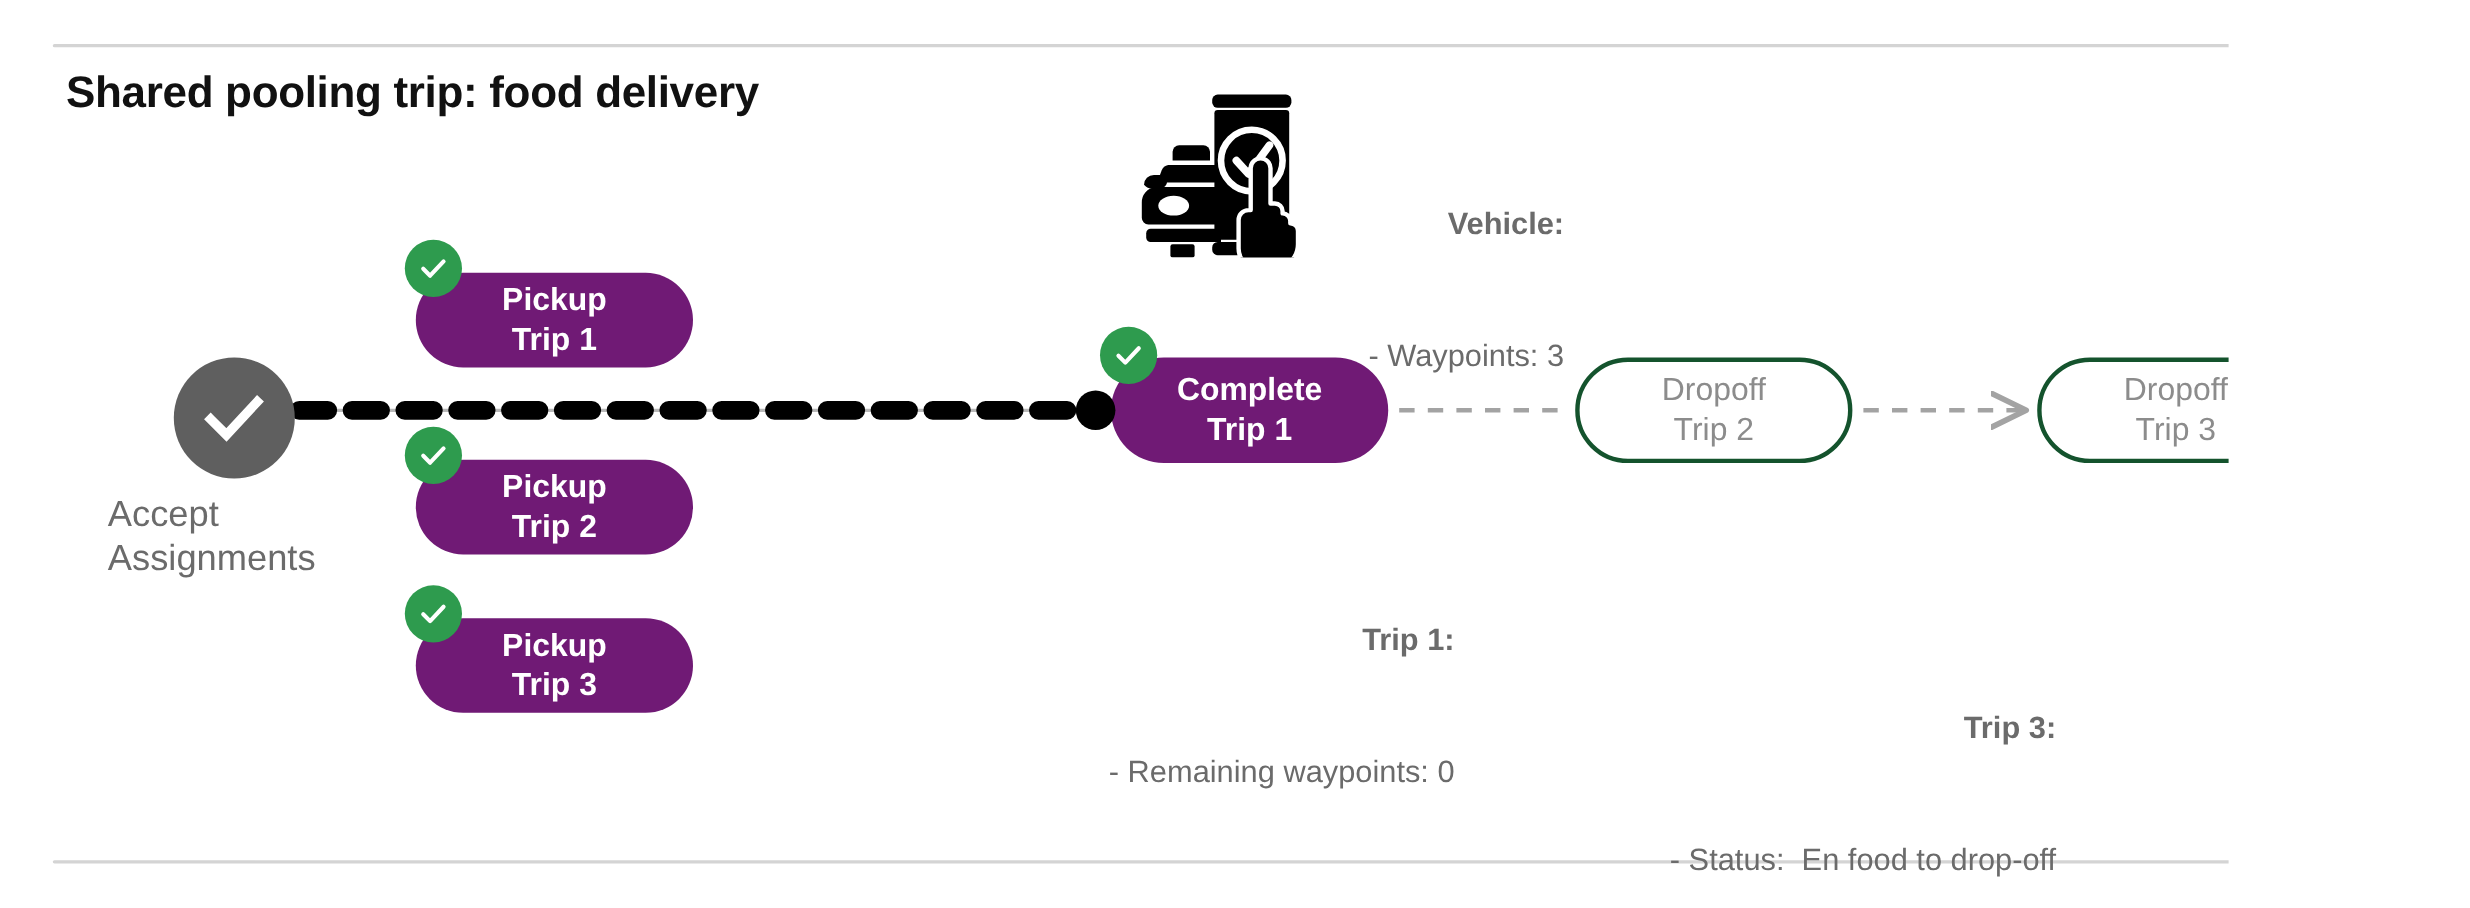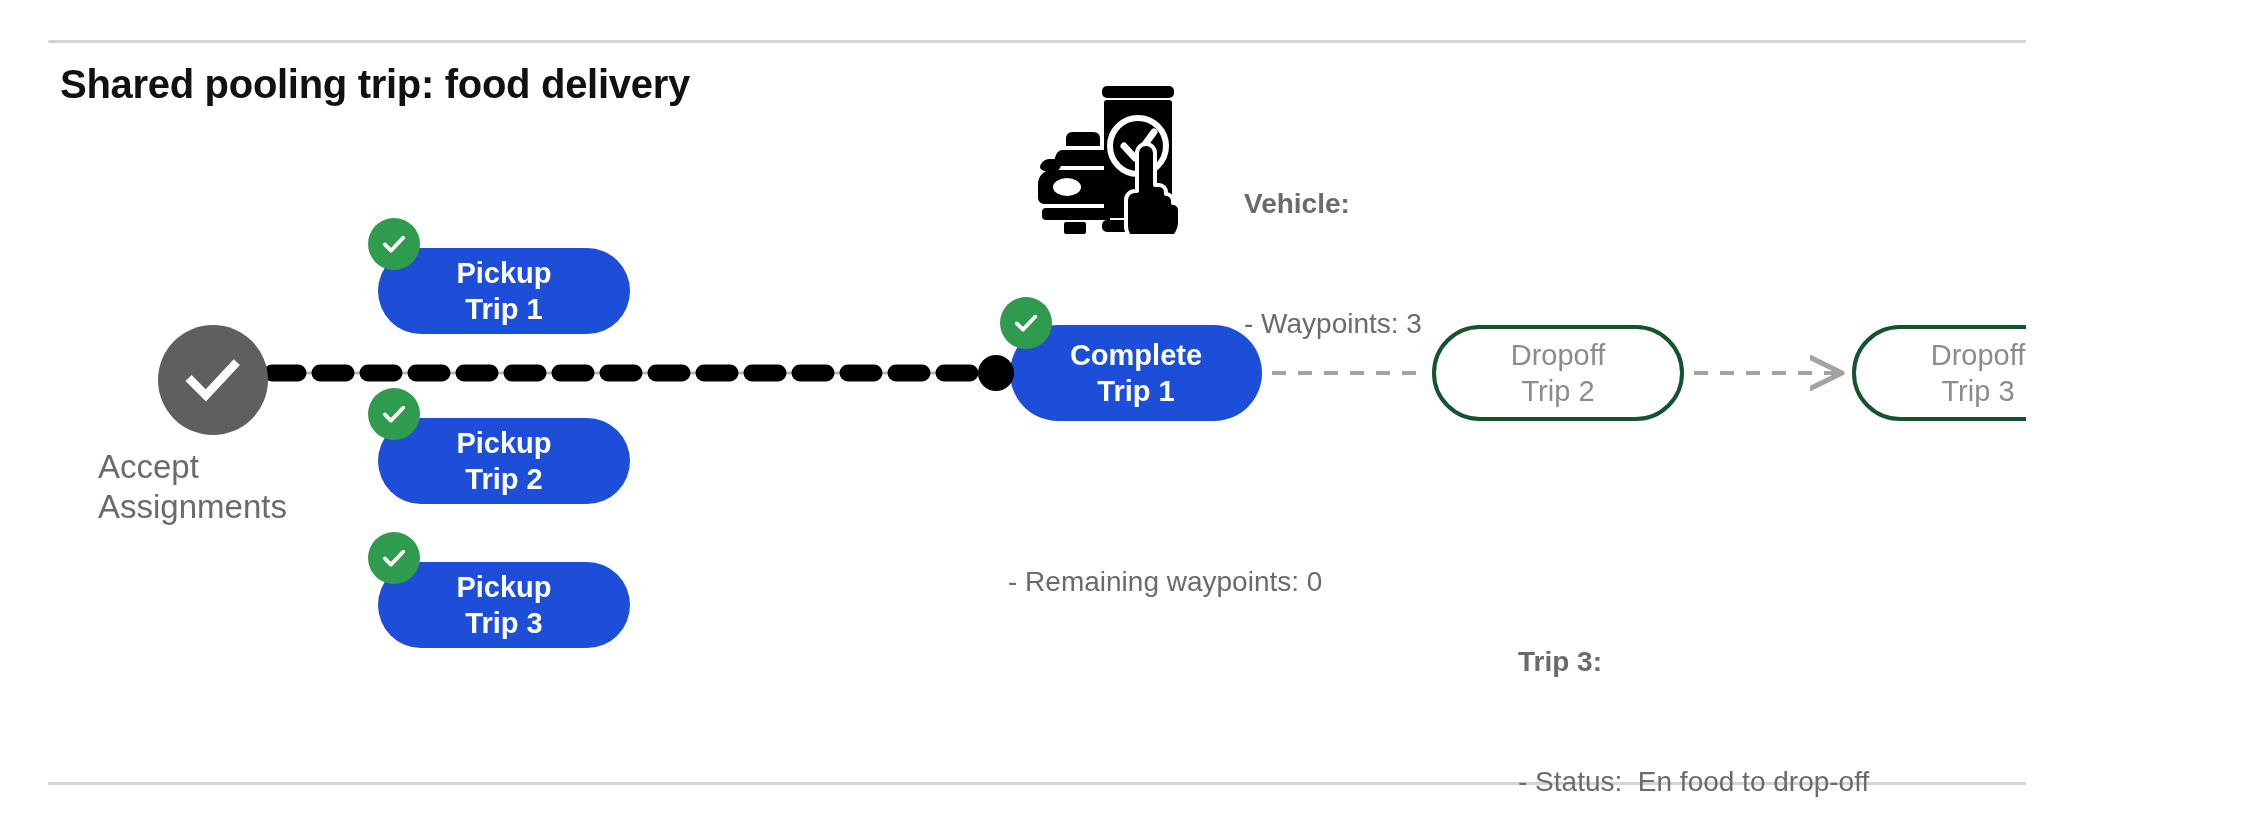--- a/index.html
+++ b/index.html
@@ -87,21 +87,21 @@
     display: flex;
     flex-direction: column;
     align-items: center;
     justify-content: center;
     border-radius: 999px;
     font-size: 29px;
     line-height: 36px;
     text-align: center;
   }
   .pill.filled {
-    background: #1d4ed8;
+    background: #701a75;
     color: #ffffff;
     font-weight: bold;
   }
   .pill.outlined {
     background: #ffffff;
     color: #8c8c8c;
     border: 4px solid #14532d;
   }
   .pill .l1, .pill .l2 { display: block; }
 
@@ -151,20 +151,21 @@
     height: 150px;
   }
 
   
   .info-block {
     position: absolute;
     color: #6b6b6b;
     font-size: 28px;
     line-height: 40px;
     white-space: pre;
+    text-align: right;
   }
   .info-block .hd { font-weight: bold; }
   #info-vehicle { left: 1244px; top: 104px; }
   #info-trip12  { left: 1008px; top: 482px; }
   #info-trip3   { left: 1518px; top: 562px; }
 </style>
 </head>
 <body>
 
 <div id="slide">
@@ -285,20 +286,21 @@
       </g>
     </svg>
   </div>
 
   <div class="info-block" id="info-vehicle">
     <div class="hd">Vehicle:</div>
     <div>- Waypoints: 3</div>
   </div>
 
   <div class="info-block" id="info-trip12">
+    <div class="hd">Trip 1:</div>
     <div>- Remaining waypoints: 0</div>
     
     
     
   </div>
 
   <div class="info-block" id="info-trip3">
     <div class="hd">Trip 3:</div>
     <div>- Status:  En food to drop-off</div>
     

